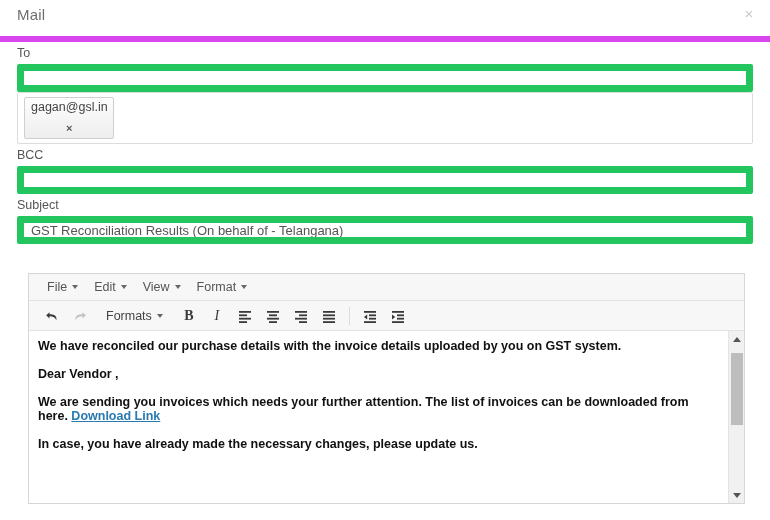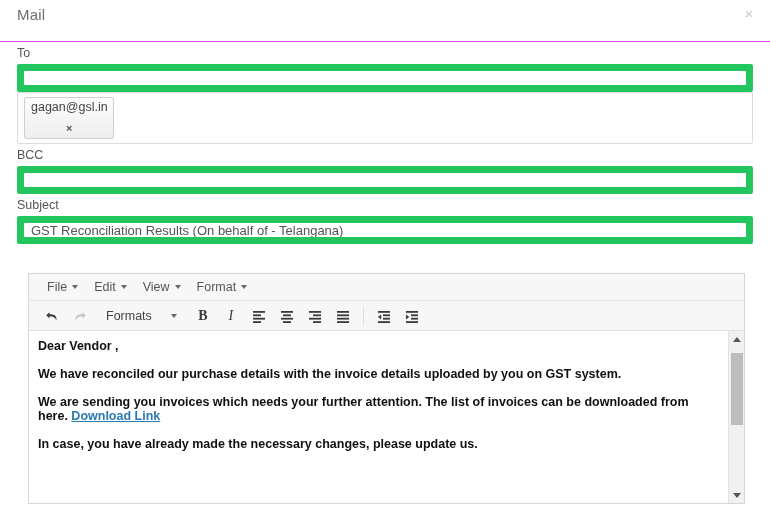--- a/index.html
+++ b/index.html
@@ -13,21 +13,21 @@
     font-family: "Liberation Sans", sans-serif;
     color: #333333;
     overflow: hidden;
     position: relative;
   }
 
   
   .dialog-header {
     position: relative;
     height: 42px;
-    border-bottom: 1px solid #d946ef;
+    border-bottom: 6px solid #d946ef;
     box-sizing: border-box;
   }
   .dialog-title {
     position: absolute;
     left: 17px;
     top: 6px;
     font-size: 15px;
     color: #6f6f6f;
     letter-spacing: .2px;
   }
@@ -163,21 +163,21 @@
     border-radius: 2px;
     color: #3a3a3a;
   }
   .tb-btn.disabled { color: #c2c2c2; cursor: default; }
   .tb-text {
     font-size: 12.5px;
     color: #444;
     padding: 3px 7px;
     display: inline-flex;
     align-items: center;
-    gap: 19px;
+    gap: 5px;
     cursor: pointer;
     margin: 0 4px;
   }
   .tb-bold {
     font-weight: bold; font-size: 14px;
     font-family: "Liberation Serif", serif;
   }
   .tb-italic {
     font-style: italic; font-size: 14px;
     font-family: "Liberation Serif", serif;
@@ -366,22 +366,22 @@
         <rect x="7" y="6.4" width="7" height="1.8" fill="currentColor"></rect>
         <rect x="7" y="9.8" width="7" height="1.8" fill="currentColor"></rect>
         <rect x="2" y="13.2" width="12" height="1.8" fill="currentColor"></rect>
         <path d="M2 6.6 L5.2 9 L2 11.4 Z" fill="currentColor"></path>
       </svg>
     </span>
   </div>
 
   <div class="editor-body">
     <div class="editor-content">
+      <p>We have reconciled our purchase details with the invoice details uploaded by you on GST system.</p>
       <p>Dear Vendor ,</p>
-      <p>We have reconciled our purchase details with the invoice details uploaded by you on GST system.</p>
       <p>
         <span>We are sending you invoices which needs your further attention. The list of invoices can be downloaded from here.&nbsp;</span><span class="editor-link">Download Link</span>
       </p>
       <p>In case, you have already made the necessary changes, please update us.</p>
     </div>
 
     <div class="scrollbar">
       <div class="sb-arrow up">
         <i class="tri-up"></i>
       </div>

